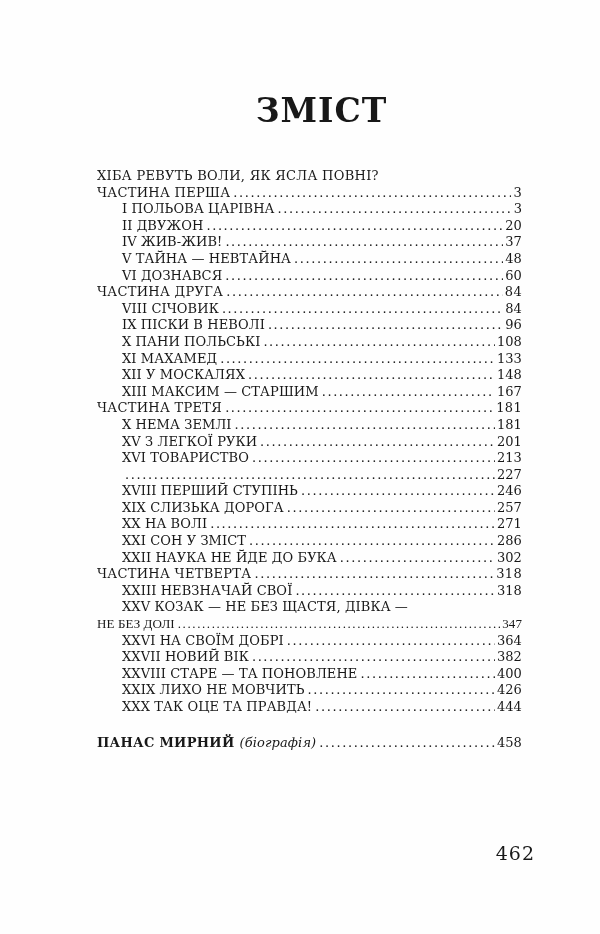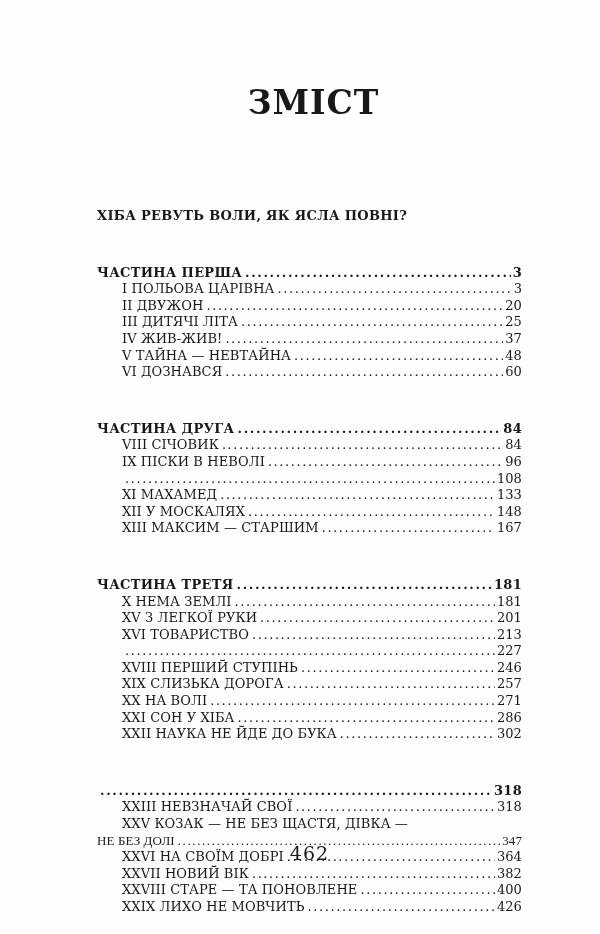--- a/index.html
+++ b/index.html
@@ -23,21 +23,21 @@
   .toc-title {
     position: absolute;
     top: 82px;
     left: 97px;
     width: 425px;
     text-align: center;
     font-size: 33px;
     font-weight: 700;
     letter-spacing: 1px;
     line-height: 1;
-    margin: 4px;
+    margin: 12px;
   }
   .toc-body {
     position: absolute;
     top: 168px;
     left: 97px;
     width: 425px;
     font-size: 13px;
     line-height: 16.6px;
     letter-spacing: 0.1px;
   }
@@ -59,23 +59,22 @@
   .row .dots::after {
     content: "....................................................................................................................................................................";
     letter-spacing: 1.6px;
   }
   .row .pagenum {
     flex: 0 0 auto;
     text-align: right;
   }
   .row.book-title,
   .row.part {
-    font-weight: 700;
+    font-weight: 400;
     letter-spacing: 0.3px;
-    margin-top: 40px;
   }
   .row.chapter,
   .row.chapter-nodots {
     padding-left: 25px;
   }
   .row.continuation {
     padding-left: 0;
     font-family: Liberation Serif, serif;
   }
   .row.author {
@@ -87,23 +86,23 @@
     letter-spacing: 0.3px;
   }
   .row.author .author-suffix {
     font-style: italic;
     font-weight: 400;
     margin-left: 5px;
   }
   .folio {
     position: absolute;
     top: 844px;
-    left: 97px;
+    left: 110px;
     width: 425px;
-    text-align: center;
+    text-align: right;
     font-size: 19px;
     line-height: 1;
     letter-spacing: 1px;
   }
 </style>
 </head>
 <body>
 
 <div class="page">
 
@@ -125,25 +124,20 @@
           <span class="label">I ПОЛЬОВА ЦАРІВНА</span>
           <span class="dots"></span>
           <span class="pagenum">3</span>
         </div>
         <div class="row chapter">
           <span class="label">II ДВУЖОН</span>
           <span class="dots"></span>
           <span class="pagenum">20</span>
         </div>
         <div class="row chapter">
-          <span class="label">III ДИТЯЧІ ЛІТА</span>
-          <span class="dots"></span>
-          <span class="pagenum">25</span>
-        </div>
-        <div class="row chapter">
           <span class="label">IV ЖИВ-ЖИВ!</span>
           <span class="dots"></span>
           <span class="pagenum">37</span>
         </div>
         <div class="row chapter">
           <span class="label">V ТАЙНА — НЕВТАЙНА</span>
           <span class="dots"></span>
           <span class="pagenum">48</span>
         </div>
         <div class="row chapter">
@@ -160,20 +154,21 @@
           <span class="label">VIII СІЧОВИК</span>
           <span class="dots"></span>
           <span class="pagenum">84</span>
         </div>
         <div class="row chapter">
           <span class="label">IX ПІСКИ В НЕВОЛІ</span>
           <span class="dots"></span>
           <span class="pagenum">96</span>
         </div>
         <div class="row chapter">
+          <span class="label">X ПАНИ ПОЛЬСЬКІ</span>
           <span class="dots"></span>
           <span class="pagenum">108</span>
         </div>
         <div class="row chapter">
           <span class="label">XI МАХАМЕД</span>
           <span class="dots"></span>
           <span class="pagenum">133</span>
         </div>
         <div class="row chapter">
           <span class="label">XII У МОСКАЛЯХ</span>
@@ -218,30 +213,31 @@
           <span class="label">XIX СЛИЗЬКА ДОРОГА</span>
           <span class="dots"></span>
           <span class="pagenum">257</span>
         </div>
         <div class="row chapter">
           <span class="label">XX НА ВОЛІ</span>
           <span class="dots"></span>
           <span class="pagenum">271</span>
         </div>
         <div class="row chapter">
-          <span class="label">XXI СОН У ХІБА</span>
+          <span class="label">XXI СОН У ЗМІСТ</span>
           <span class="dots"></span>
           <span class="pagenum">286</span>
         </div>
         <div class="row chapter">
           <span class="label">XXII НАУКА НЕ ЙДЕ ДО БУКА</span>
           <span class="dots"></span>
           <span class="pagenum">302</span>
         </div>
         <div class="row part">
+          <span class="label">ЧАСТИНА ЧЕТВЕРТА</span>
           <span class="dots"></span>
           <span class="pagenum">318</span>
         </div>
         <div class="row chapter">
           <span class="label">XXIII НЕВЗНАЧАЙ СВОЇ</span>
           <span class="dots"></span>
           <span class="pagenum">318</span>
         </div>
         <div class="row chapter-nodots">
           <span class="label">XXV КОЗАК — НЕ БЕЗ ЩАСТЯ,  ДІВКА —</span>
@@ -263,20 +259,25 @@
         </div>
         <div class="row chapter">
           <span class="label">XXVIII СТАРЕ — ТА ПОНОВЛЕНЕ</span>
           <span class="dots"></span>
           <span class="pagenum">400</span>
         </div>
         <div class="row chapter">
           <span class="label">XXIX ЛИХО НЕ МОВЧИТЬ</span>
           <span class="dots"></span>
           <span class="pagenum">426</span>
+        </div>
+        <div class="row chapter">
+          <span class="label">XXX ТАК ОЦЕ ТА ПРАВДА!</span>
+          <span class="dots"></span>
+          <span class="pagenum">444</span>
         </div>
       </div>
 
     <div class="row author">
       <span class="label">
         <span class="author-name">ПАНАС МИРНИЙ</span><span class="author-suffix">(біографія)</span>
       </span>
       <span class="dots"></span>
       <span class="pagenum">458</span>
     </div>

